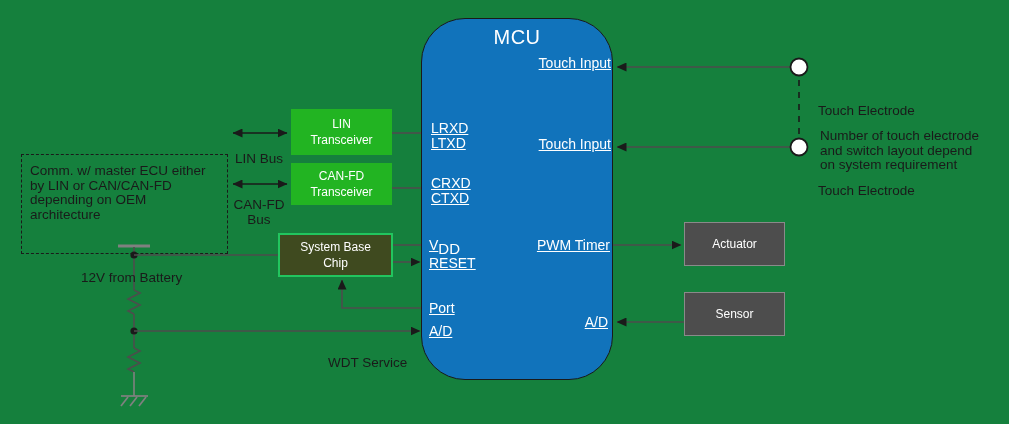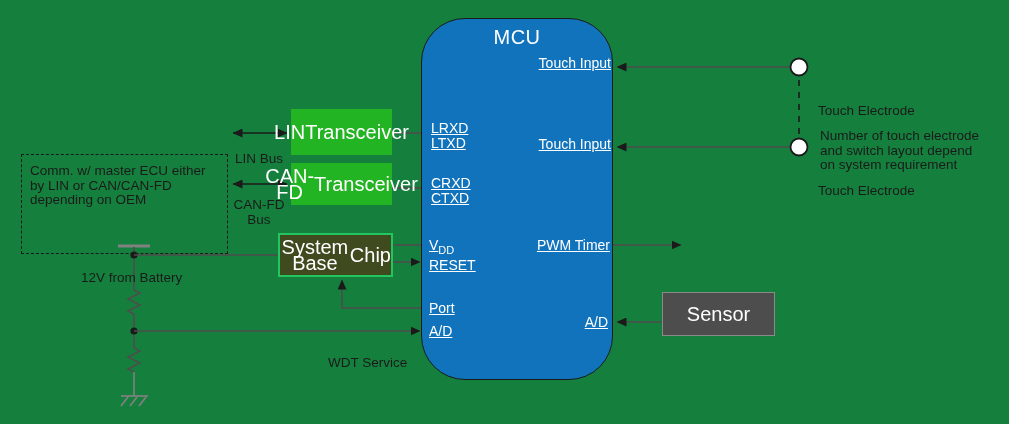--- a/index.html
+++ b/index.html
@@ -18,25 +18,25 @@
     position:absolute;left:421px;top:18px;width:192px;height:362px;
     background:#1173BB;border:1.6px solid #1a1a1a;border-radius:44px;
     box-sizing:border-box;
   }
   .mcu-title{
     position:absolute;left:421px;top:26px;width:192px;
     text-align:center;color:#ffffff;font-size:20px;letter-spacing:0.5px;
   }
   .pin{position:absolute;color:#ffffff;font-size:14px;line-height:15px;white-space:nowrap;text-decoration:underline;}
   .pin.right{text-align:right;}
-  .pin sub{font-size:11px;}
+  .pin sub{font-size:15px;}
   .block{
-    position:absolute;display:flex;flex-direction:row;
+    position:absolute;display:flex;flex-direction:column;
     align-items:center;justify-content:center;
-    color:#ffffff;font-size:20px;line-height:16.5px;text-align:center;
+    color:#ffffff;font-size:12px;line-height:16.5px;text-align:center;
     box-sizing:border-box;
   }
   .green{background:#22B422;}
   .olive{background:#3F4A1F;border:2px solid #22c55e;}
   .gray{background:#4D4D4D;border:1px solid #8a8a8a;}
   .dashed-box{
     position:absolute;left:21px;top:110px;width:207px;height:100px;
     border:1.6px dashed #1a1a1a;box-sizing:border-box;
     padding:9px 6px 0 8px;
   }
@@ -127,28 +127,32 @@
     <div>Transceiver</div>
   </div>
   <div class="block green" style="left:291px;top:163px;width:101px;height:42px;">
     <div>CAN-FD</div>
     <div>Transceiver</div>
   </div>
   <div class="block olive" style="left:278px;top:233px;width:115px;height:44px;">
     <div>System Base</div>
     <div>Chip</div>
   </div>
-  <div class="block gray" style="left:662px;top:292px;width:113px;height:44px;">
+  <div class="block gray" style="left:684px;top:222px;width:101px;height:44px;">
+    <div>Actuator</div>
+  </div>
+  <div class="block gray" style="left:684px;top:292px;width:101px;height:44px;">
     <div>Sensor</div>
   </div>
 
   <div class="dashed-box lbl">
     <span class="note-line">Comm. w/ master ECU either</span>
     <span class="note-line">by LIN or CAN/CAN-FD</span>
     <span class="note-line">depending on OEM</span>
+    <span class="note-line">architecture</span>
   </div>
 
   <div class="abs lbl center" style="left:228px;top:108px;width:62px;">LIN Bus</div>
   <div class="abs lbl center" style="left:228px;top:154px;width:62px;">
     <span class="note-line">CAN-FD</span>
     <span class="note-line">Bus</span>
   </div>
   <div class="abs lbl" style="left:81px;top:227px;">12V from Battery</div>
   <div class="abs lbl" style="left:328px;top:312px;">WDT Service</div>
   <div class="abs lbl" style="left:818px;top:60px;">Touch Electrode</div>

